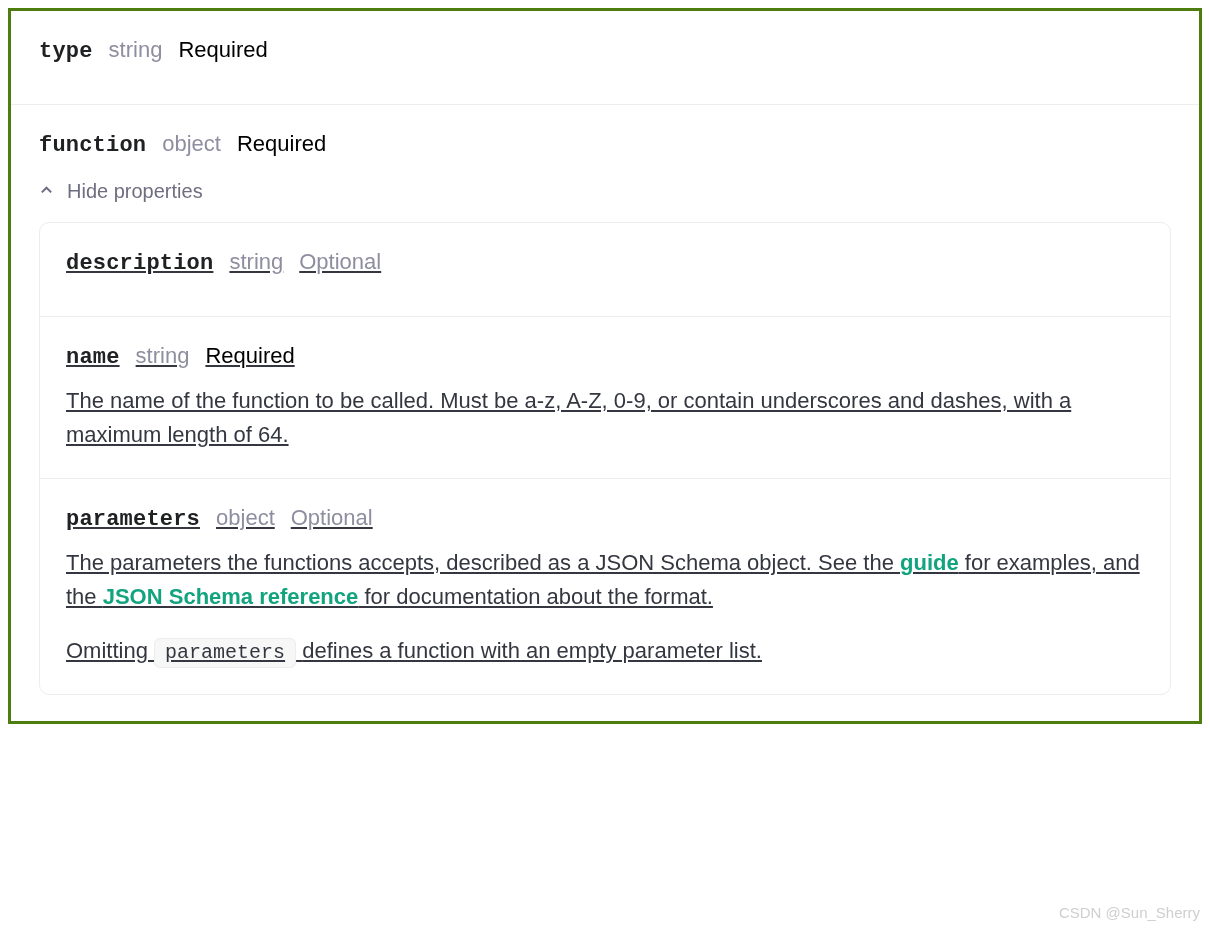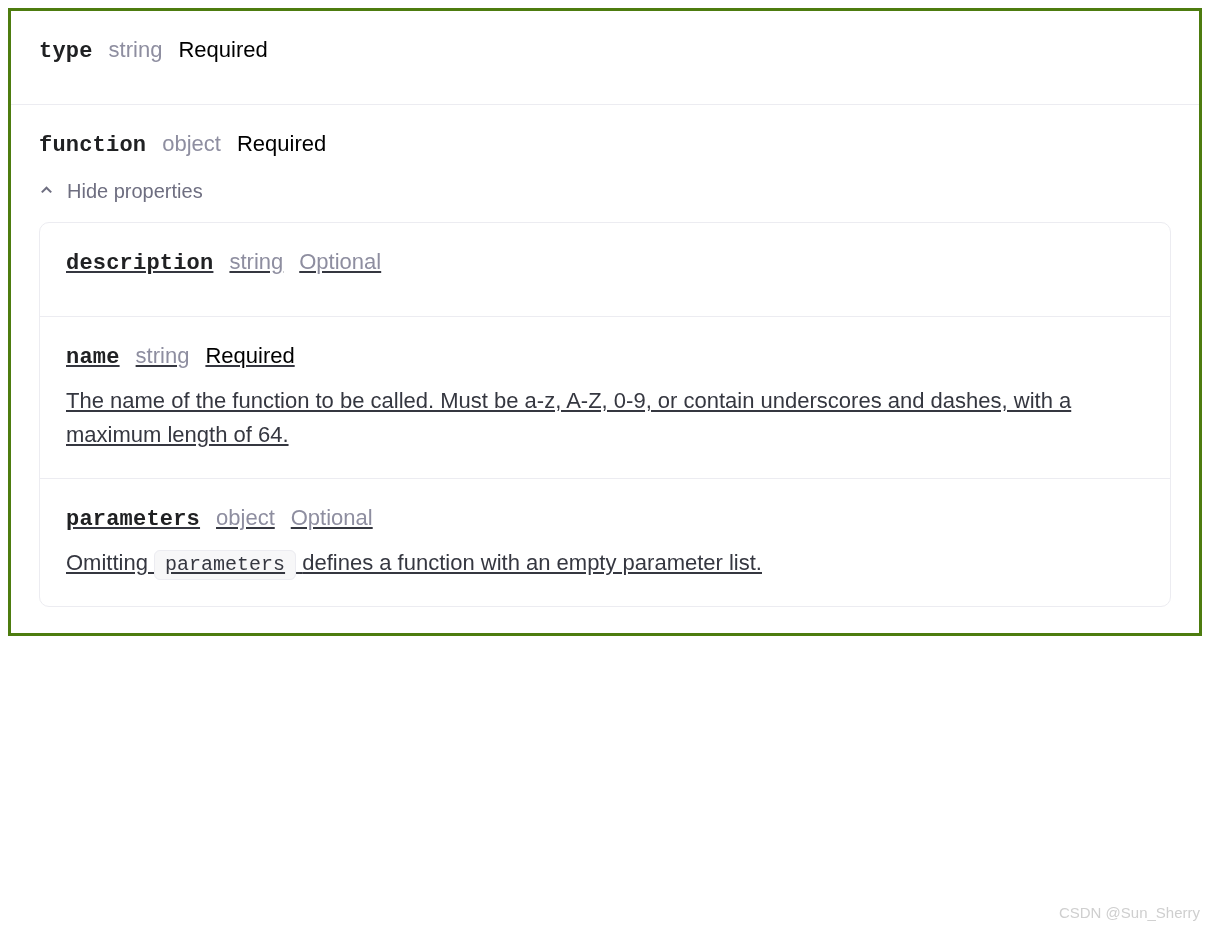--- a/index.html
+++ b/index.html
@@ -174,20 +174,23 @@
         </div>
 
         <div class="nested-section">
           <div class="param-header">
             <span class="param-name">parameters</span>
             <span class="param-type">object</span>
             <span class="badge-optional">Optional</span>
           </div>
           <div class="param-desc">
             <p>
+              <span>The parameters the functions accepts, described as a JSON Schema object. See the </span><a class="doc-link" href="#">guide</a><span> for examples, and the </span><a class="doc-link" href="#">JSON Schema reference</a><span> for documentation about the format.</span>
+            </p>
+            <p>
               <span>Omitting </span>
               <code class="inline">parameters</code>
               <span> defines a function with an empty parameter list.</span>
             </p>
           </div>
         </div>
 
       </div>
     </div>
 

